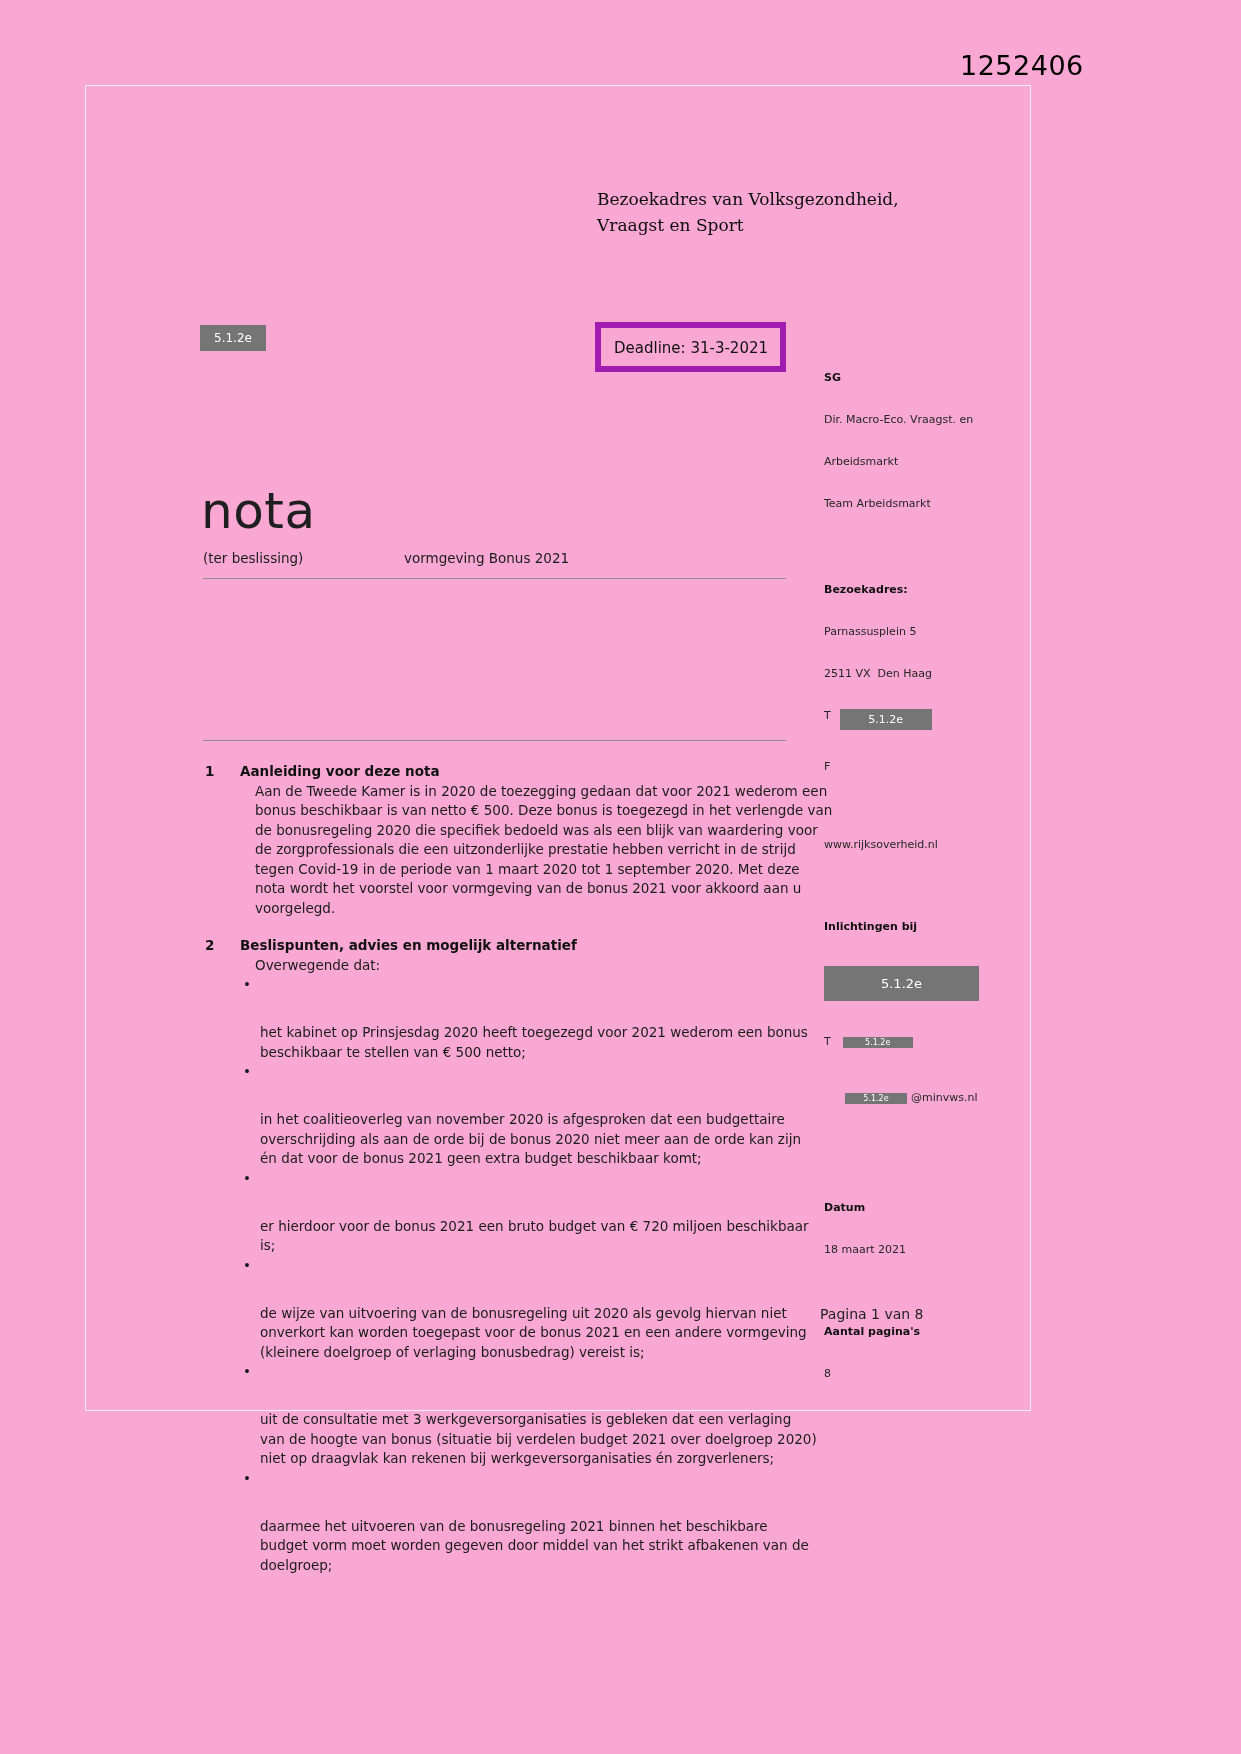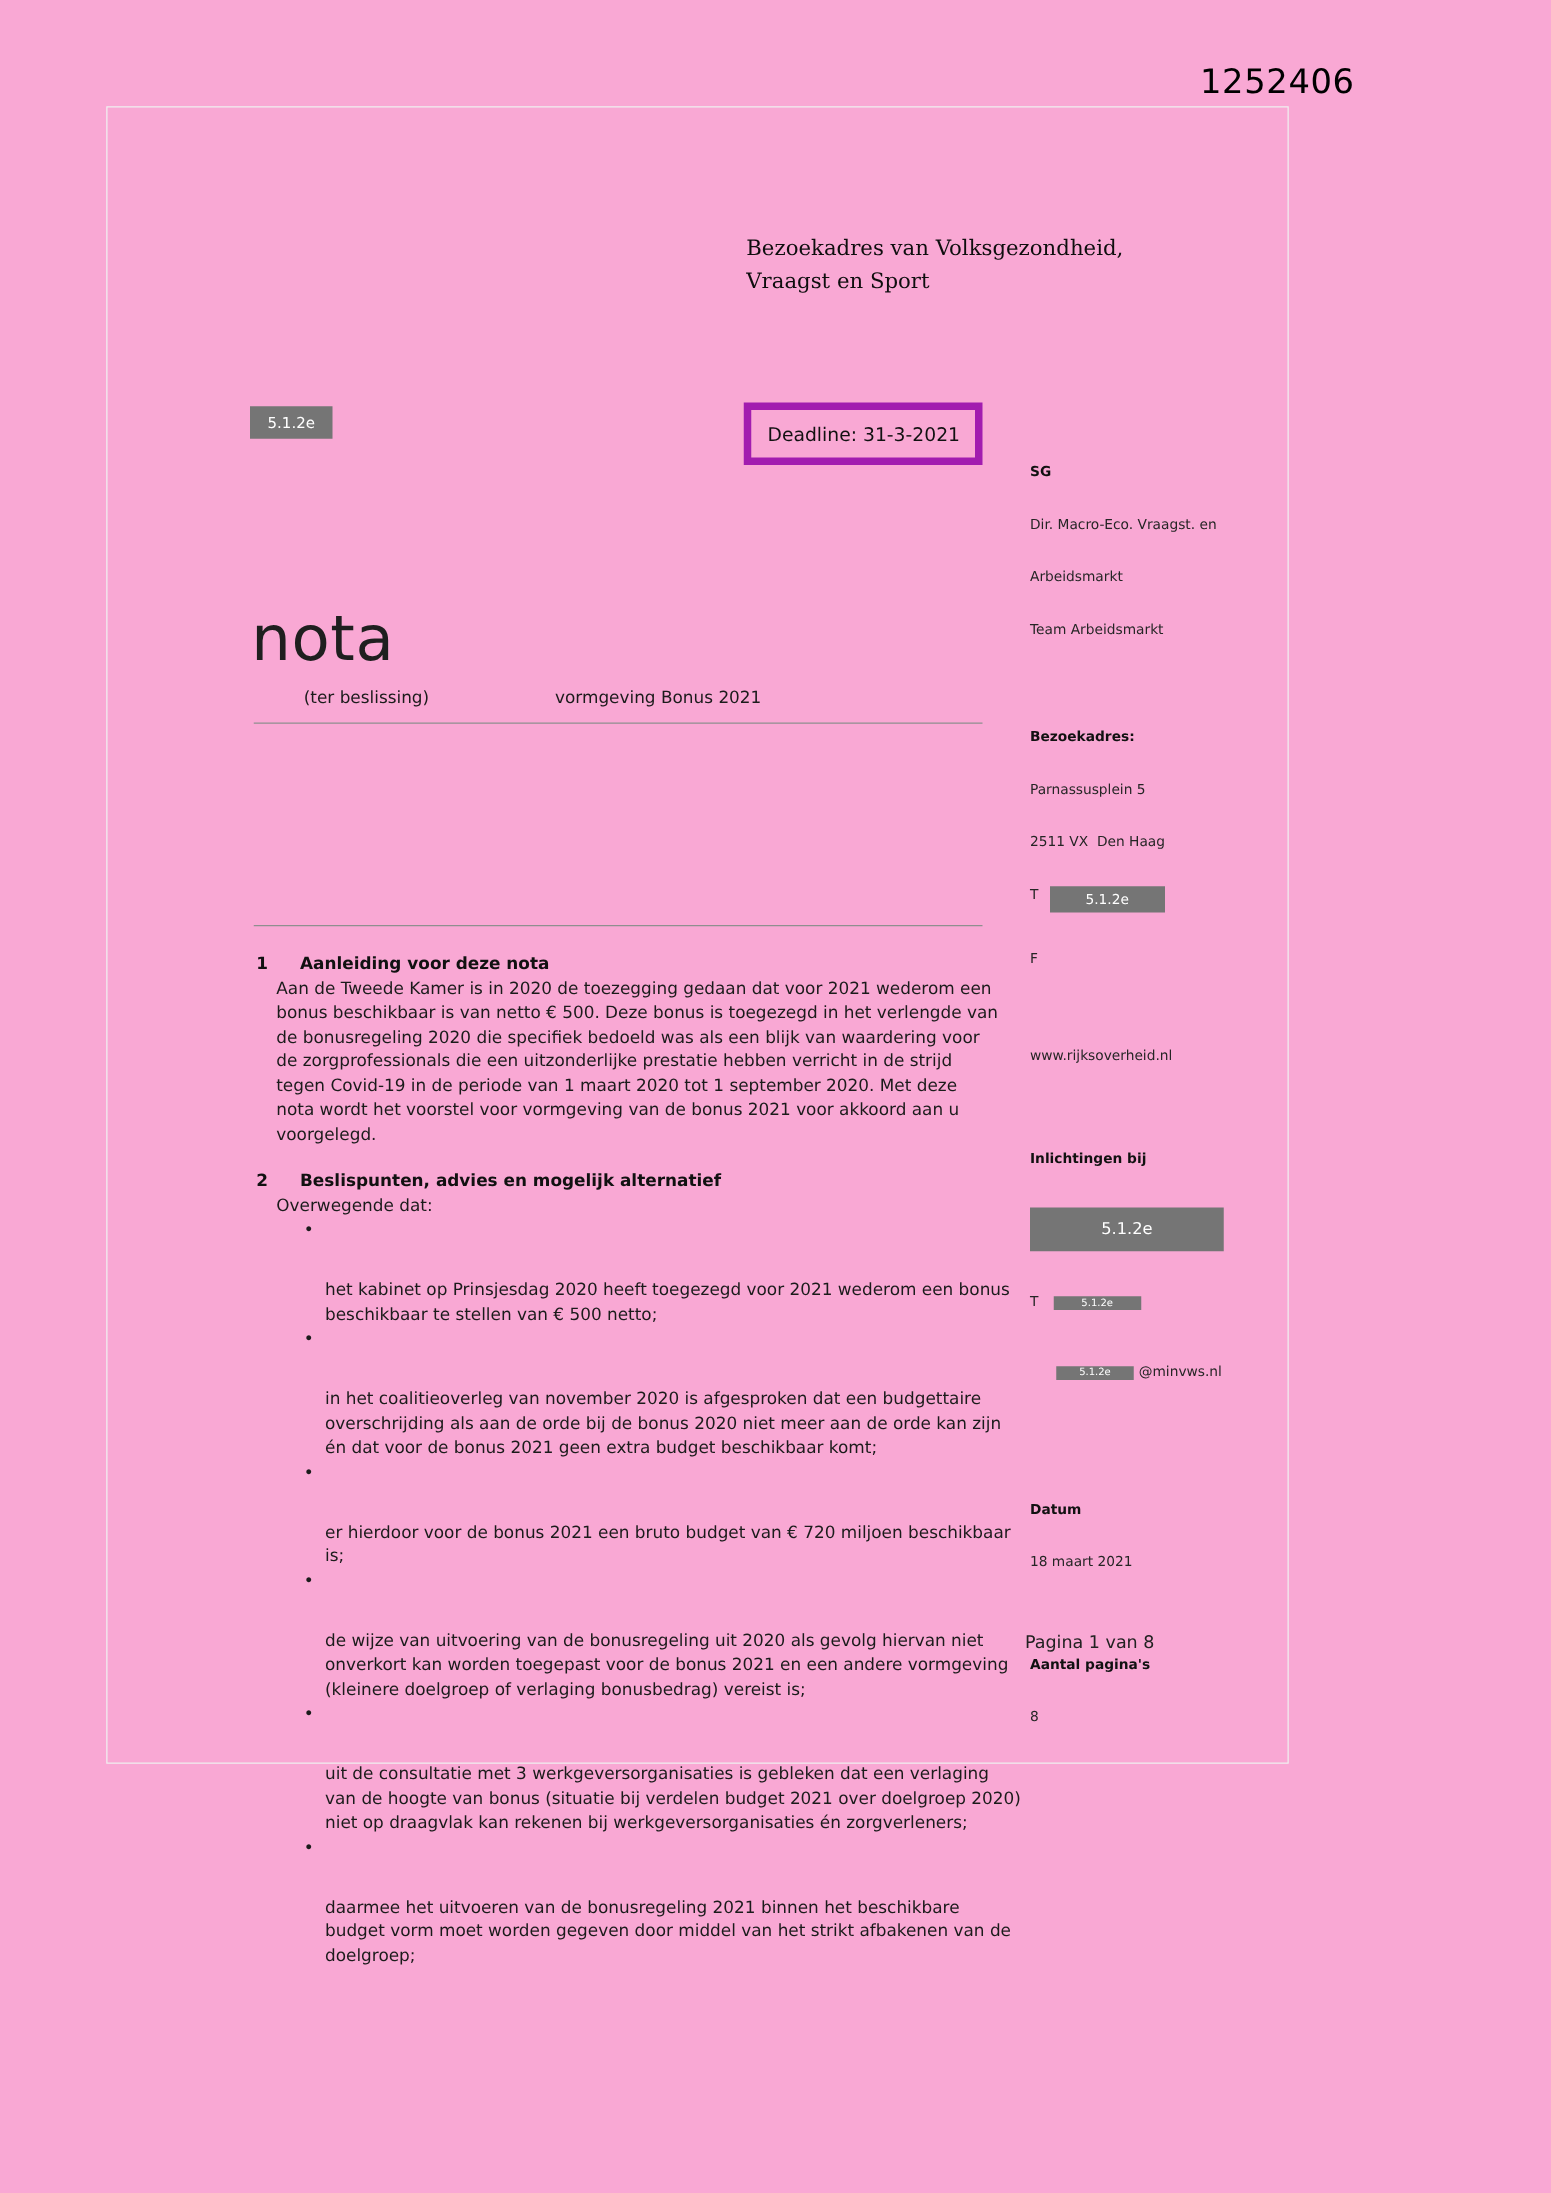--- a/index.html
+++ b/index.html
@@ -33,31 +33,31 @@
   }
   .sb-bold { font-weight:bold; color:#111; }
   .gap8 { height:8px; } .gap12 { height:12px; } .gap16 { height:16px; }
   .gap26 { height:26px; }
   .sb-row { display:flex; align-items:flex-start; }
   .sb-redact-med { width:92px; height:21px; font-size:11px; margin-left:9px; margin-bottom:2px; }
   .sb-redact-big { width:155px; height:35px; font-size:13px; margin-top:4px; margin-bottom:6px; }
   .sb-redact-tiny { width:70px; height:11px; font-size:8px; margin-left:12px; margin-top:2px; }
   .sb-redact-tiny2 { width:62px; height:11px; font-size:8px; margin-right:4px; margin-top:1px; display:inline-flex; vertical-align:middle; }
   .nota-title { left:201px; top:484px; font-size:50px; line-height:54px; color:#1f1f1f; letter-spacing:0.5px; }
-  .subtitle-row { left:203px; top:550px; width:583px; font-size:13.5px; color:#1b1b1b;margin-left:40px; }
+  .subtitle-row { left:203px; top:550px; width:583px; font-size:13.5px; color:#1b1b1b; }
   .subtitle-right { position:absolute; left:201px; top:0; }
   .rule { width:583px; height:1px; background:#8f8f8f; }
   .rule-top { left:203px; top:578px; }
   .rule-mid { left:203px; top:740px; }
   .section { width:618px; font-size:13.5px; line-height:19.5px; color:#1b1b1b; }
   .section-1 { left:205px; top:762px; }
   .section-2 { left:205px; top:936px; }
   .sec-head { display:flex; font-weight:bold; color:#111; }
   .sec-num { width:35px; flex:none; }
-  .sec-body { margin-left:16px; width:578px; }
+  .sec-body { margin-left:50px; width:578px; }
   .bullets { margin-left:35px; width:578px; list-style:none; }
   .bullet { display:flex; }
   .bullet .dot { width:20px; flex:none; padding-left:3px; }
   .bullet .btext { flex:1;margin-top:48px; }
   .footer { left:820px; top:1306px; font-size:14px; color:#222; }
 </style>
 </head>
 <body>
 
 <div class="page">

